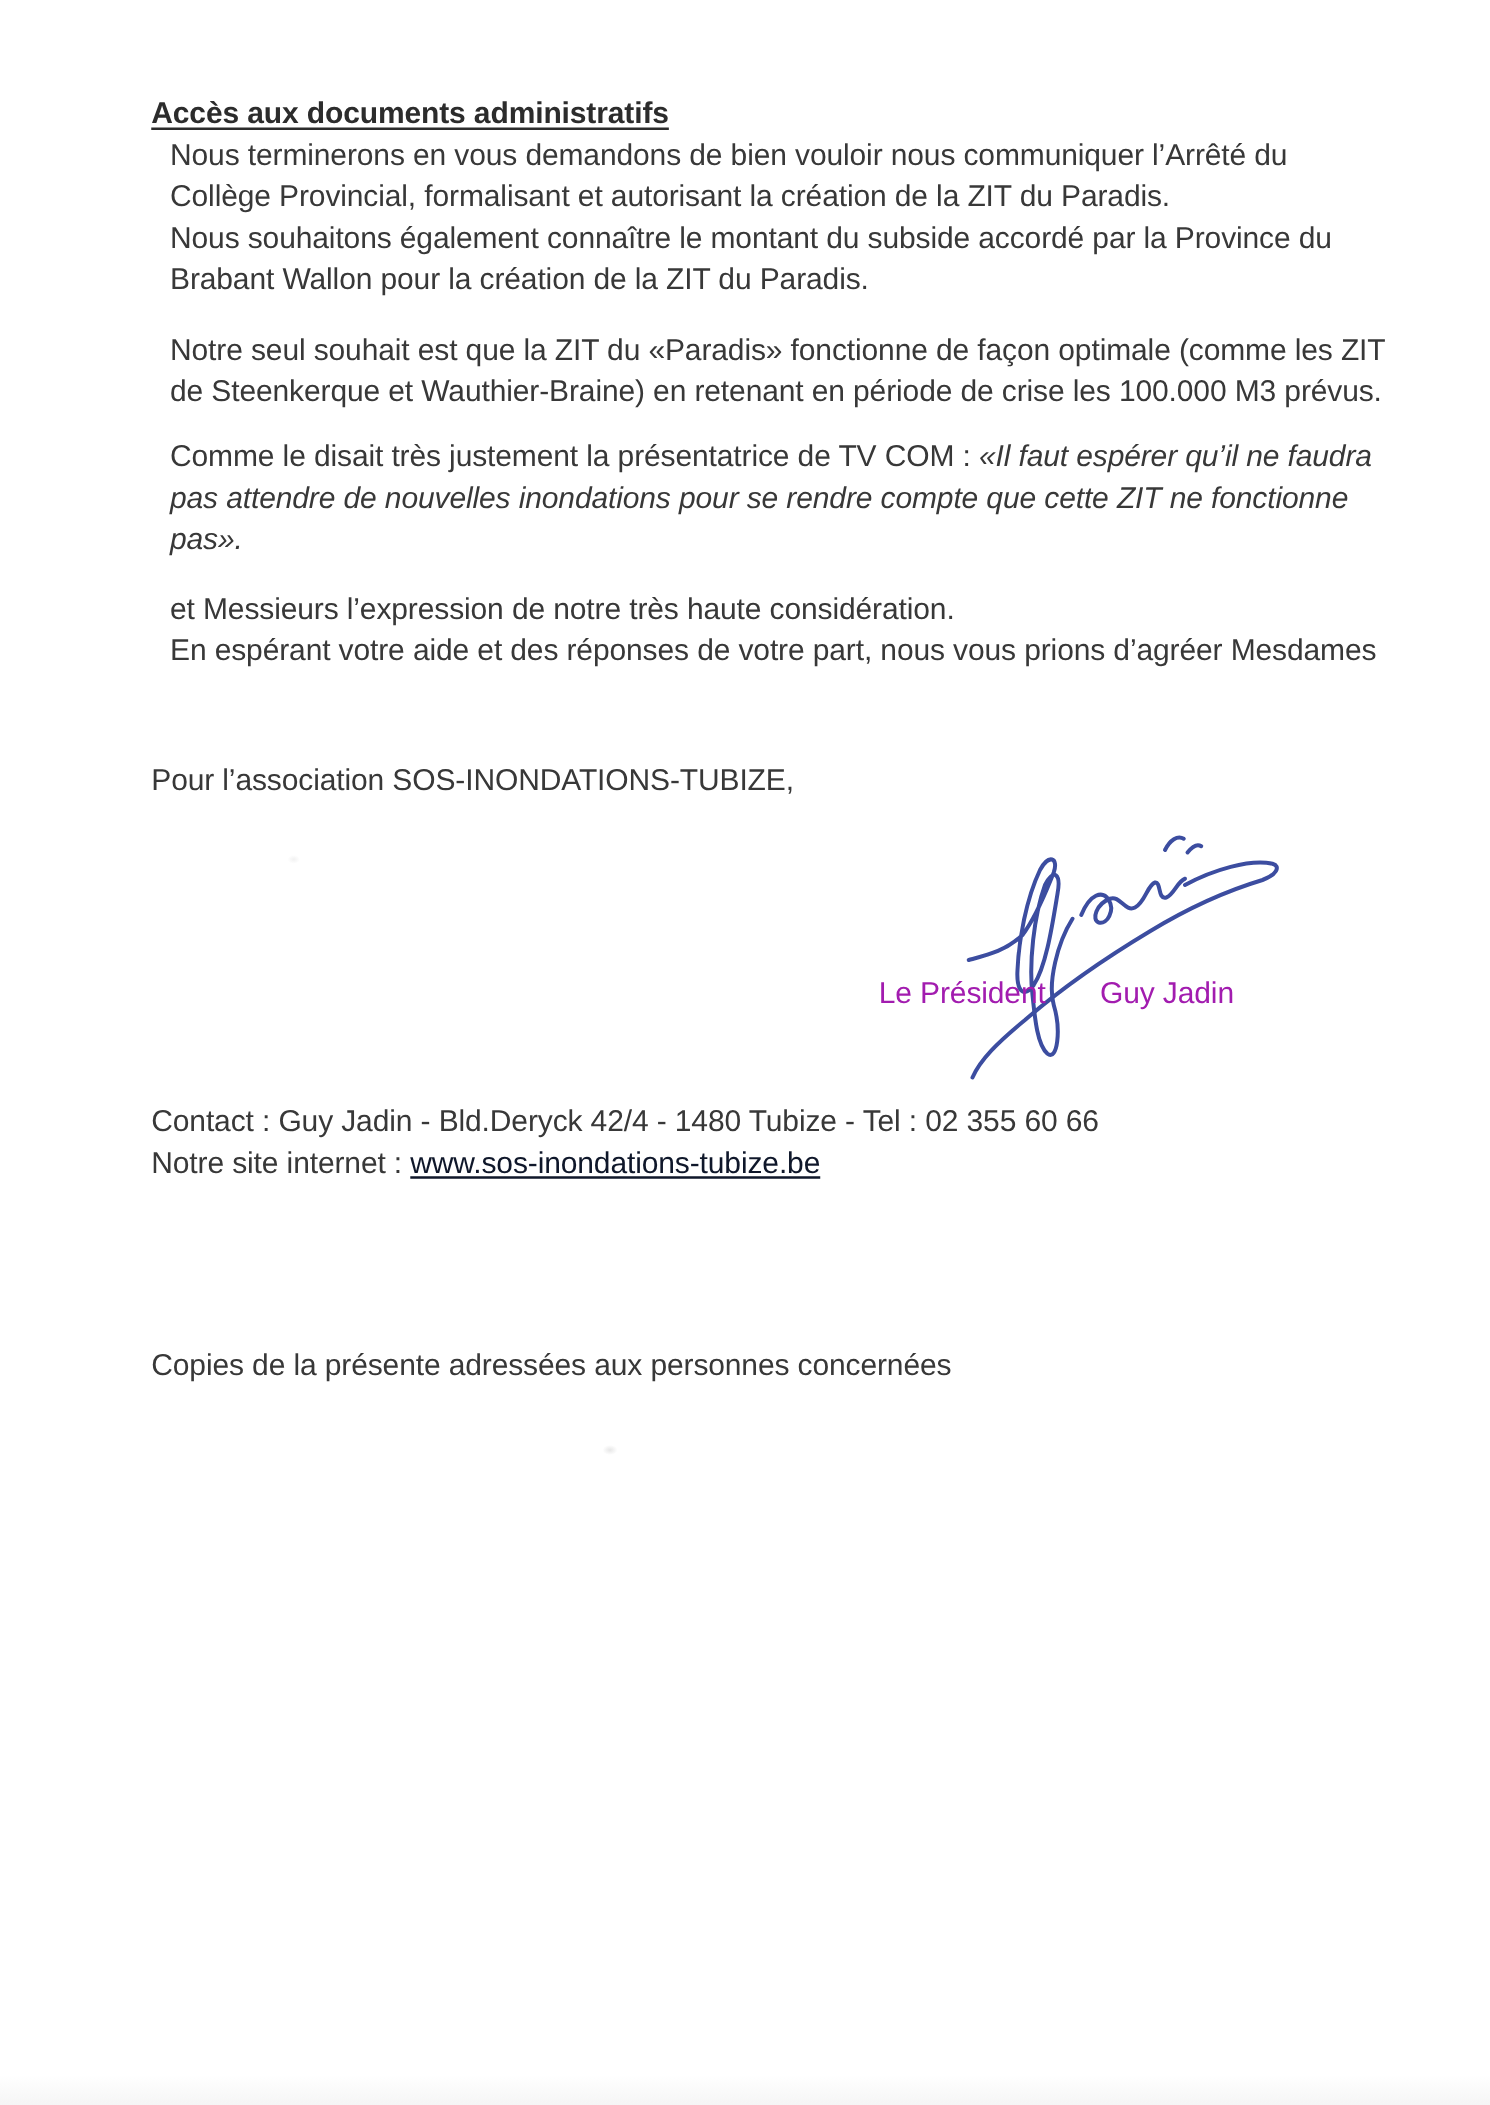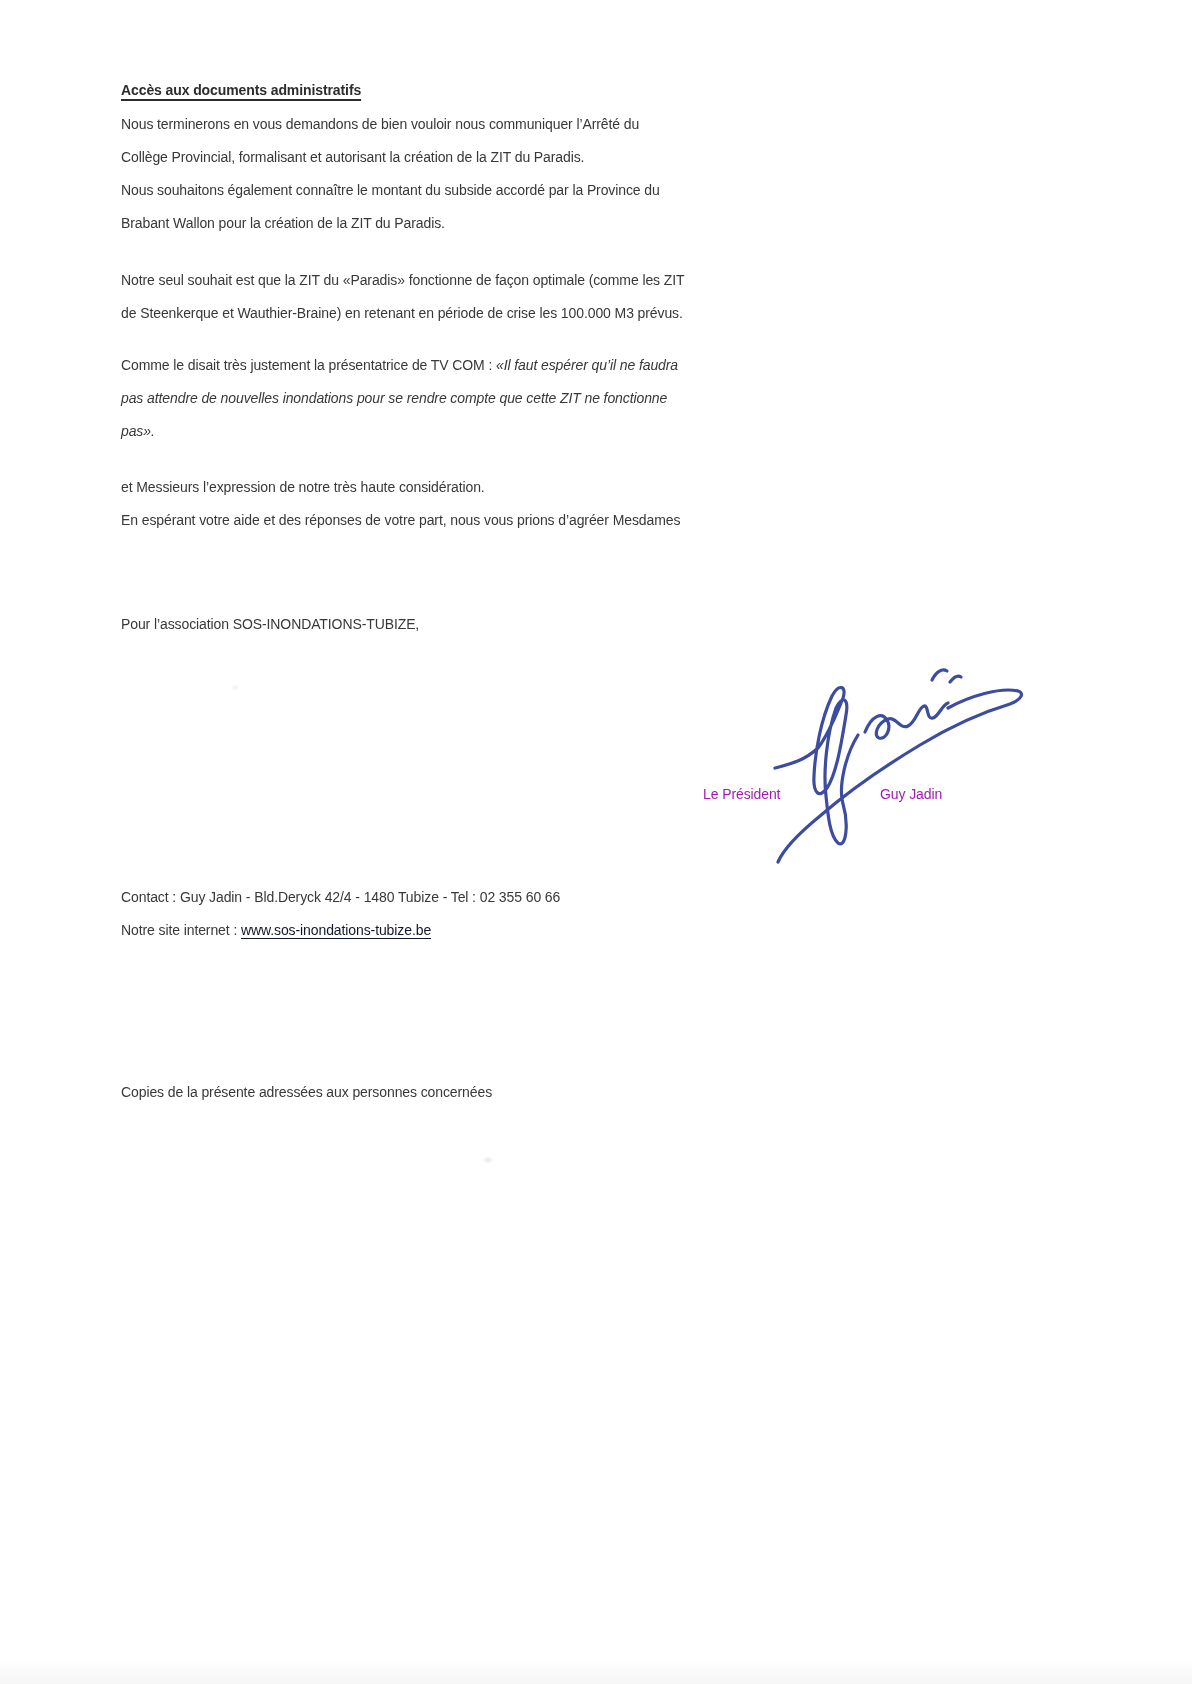--- a/index.html
+++ b/index.html
@@ -8,37 +8,37 @@
     background: #e8e8e8;
   }
   .page {
     position: relative;
     width: 1192px;
     height: 1684px;
     background: #ffffff;
     overflow: hidden;
     font-family: "Liberation Sans", sans-serif;
     color: #383838;
-    font-size: 14px;
+    font-size: 24px;
     line-height: 33px;
     letter-spacing: -0.1px;
   }
   .line { white-space: nowrap; }
   .doc-heading {
     position: absolute;
     left: 121px;
     top: 74px;
     font-weight: bold;
     color: #2c2c2c;
     text-decoration: underline;
     text-decoration-thickness: 2px;
     text-underline-offset: 4px;
     white-space: nowrap;
   }
-  .para { position: absolute; left: 121px; }
+  .para { position: absolute; left: 136px; }
   .it { font-style: italic; }
   .sig-label {
     position: absolute;
     white-space: nowrap;
     color: #a21caf;
   }
   .contact-line, .copies-line, .assoc-line {
     position: absolute;
     left: 121px;
     white-space: nowrap;

